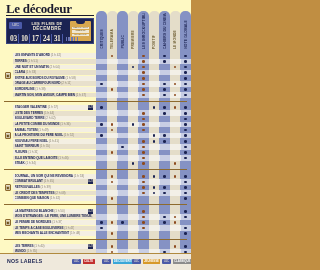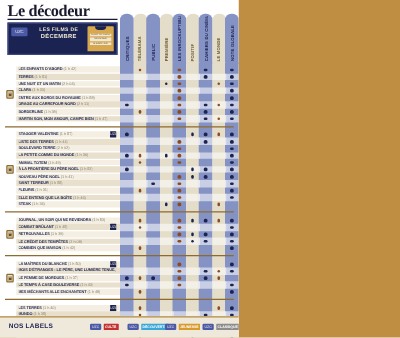--- a/index.html
+++ b/index.html
@@ -5,21 +5,21 @@
   * { margin:0; padding:0; box-sizing:border-box; }
   html,body { width:191px; height:270px; overflow:hidden; }
   body {
     font-family:"Liberation Sans", sans-serif;
     background:#c08e42;
     color:#1b2a5e;
     -webkit-font-smoothing:none;
   }
 
   
-  #page { position:relative; width:226px; height:270px; background:#ffffff; }
+  #page { position:relative; width:226px; height:270px; background:#fef9c3; }
 
   
   #masthead { position:absolute; left:0; top:0; width:191px; height:50px; }
   #title {
     position:absolute; left:6px; top:1px;
     font-family:"Liberation Serif", serif;
     font-weight:700; font-size:13px; letter-spacing:-0.3px;
     color:#1a1a2e; white-space:nowrap;
   }
   #title-rule { position:absolute; left:6px; top:15px; width:88px; height:1px; background:#1a1a2e; }
@@ -162,20 +162,34 @@
         <div class="uzc-chip">UZC</div>
         <div id="db-line1">LES FILMS DE</div>
         <div id="db-line2">DÉCEMBRE</div>
         <div id="ticket">
           <div class="tk-notch"></div>
           <div class="tk-l a">CARTE UZC</div>
           <div class="tk-l b">SÉANCE</div>
           <div class="tk-l c">ILLIMITÉE</div>
         </div>
       </div>
+      <div id="db-dates">
+          <span class="dnum">03</span>
+          <span class="dnum">10</span>
+          <span class="dnum">17</span>
+          <span class="dnum">24</span>
+          <span class="dnum">31</span>
+          <span id="dmini">
+            <i></i>
+            <i></i>
+            <i></i>
+            <i></i>
+            <i></i>
+          </span>
+        </div>
     </div>
   </div>
 
   <div id="colheads">
       <div class="chead blue" style="left: 0px;">
         <span class="clbl">CRITIQUES</span>
       </div>
       <div class="chead tan" style="left: 10.5px;">
         <span class="clbl">TÉLÉRAMA</span>
       </div>

